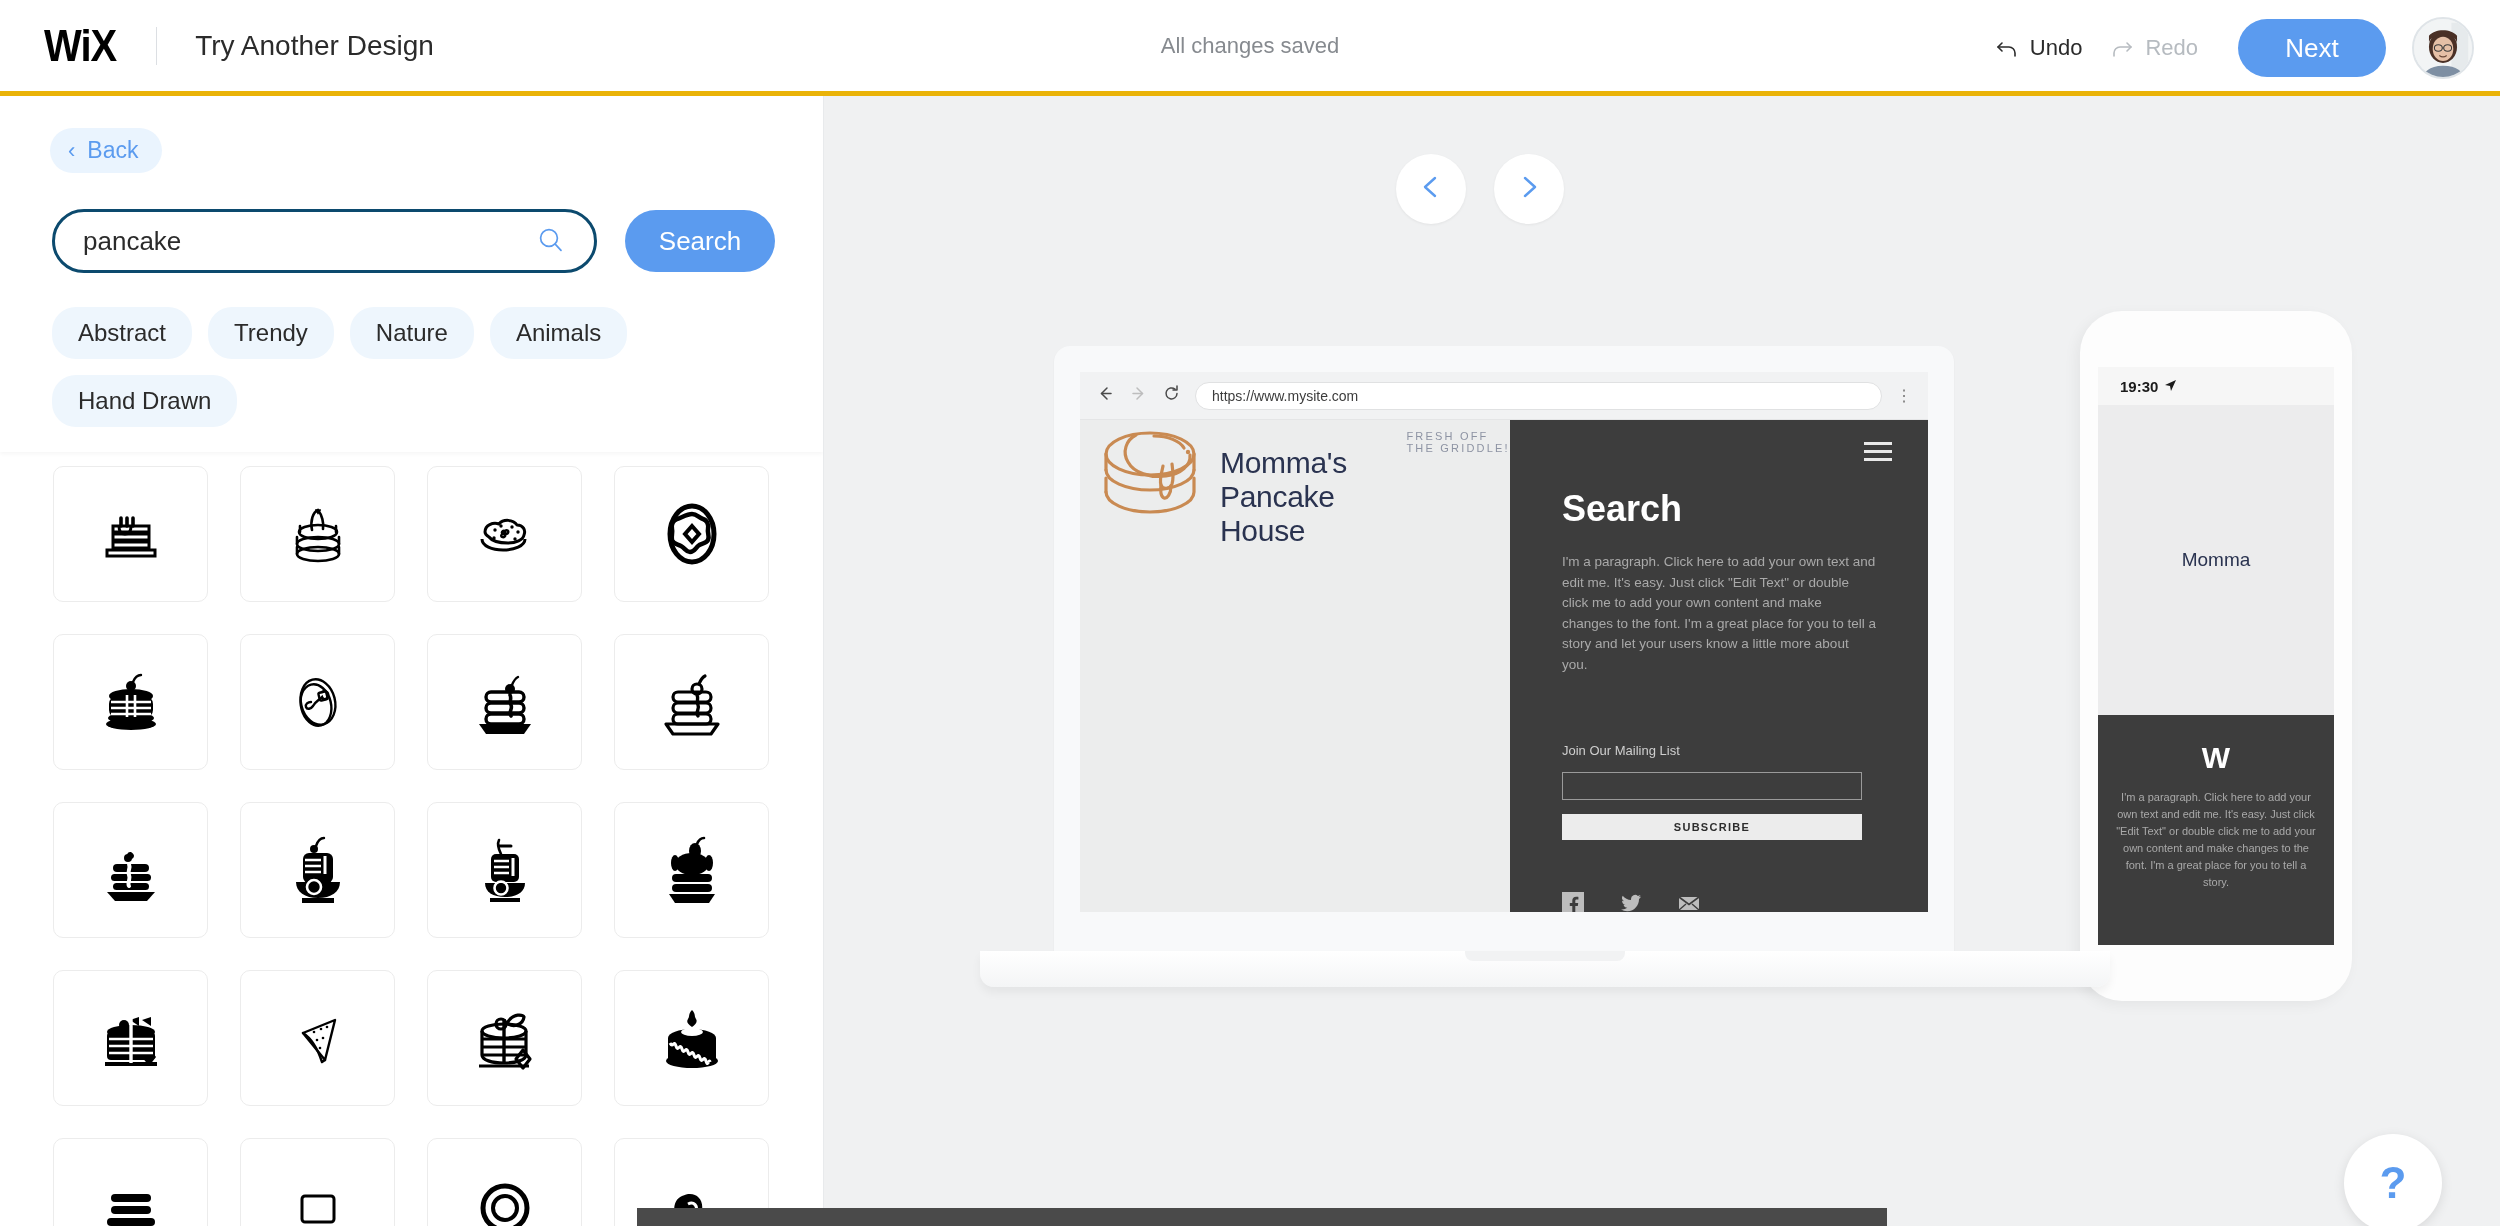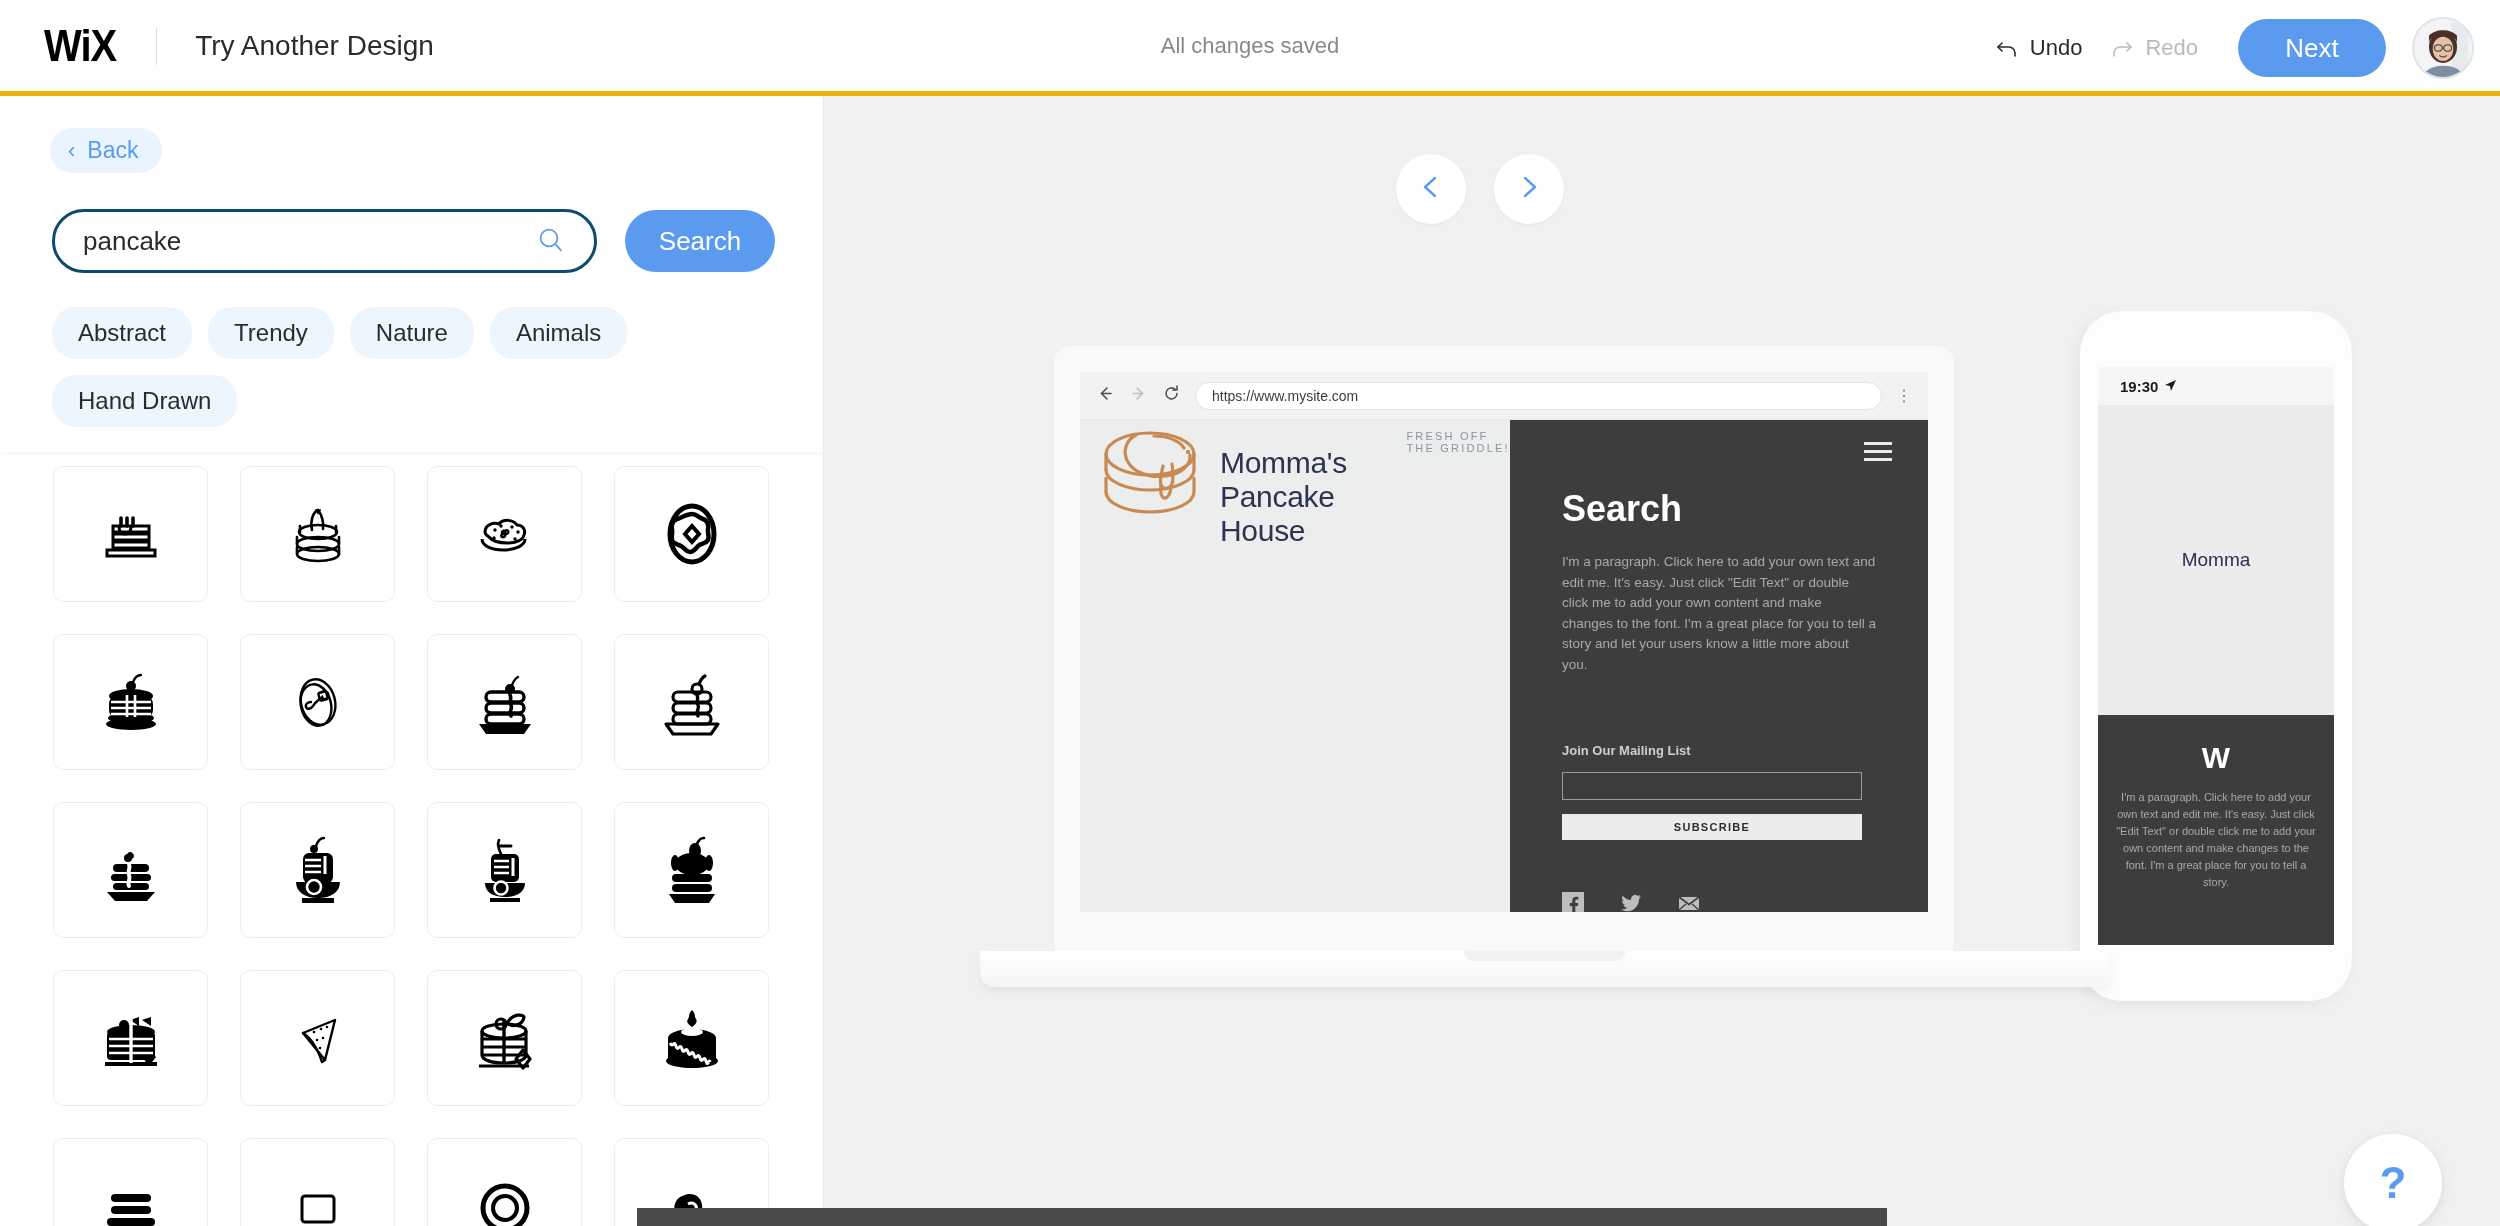--- a/index.html
+++ b/index.html
@@ -258,21 +258,21 @@
   .hamburger span { display:block; width: 28px; height: 3px; background: #e9e9e9; }
   .welcome {
     color: #fff; font-size: 36px; font-weight: 700;
     margin-top: 24px;
   }
   .para {
     color: #a9a9a9; font-size: 13.5px; line-height: 1.52;
     margin-top: 22px; max-width: 330px;
   }
   .mail-label {
-    color: #cfcfcf; font-size: 13px; font-weight: 700;
+    color: #cfcfcf; font-size: 13px; font-weight: 400;
     margin-top: 68px;
   }
   .mail-input {
     margin-top: 14px; width: 300px; height: 28px;
     border: 1px solid #9a9a9a; background: #3d3d3d;
   }
   .sub-btn {
     margin-top: 14px; width: 300px; height: 26px;
     background: #ececec; color: #2d2d2d;
     font-size: 11px; font-weight: 700; letter-spacing: 1.3px;

